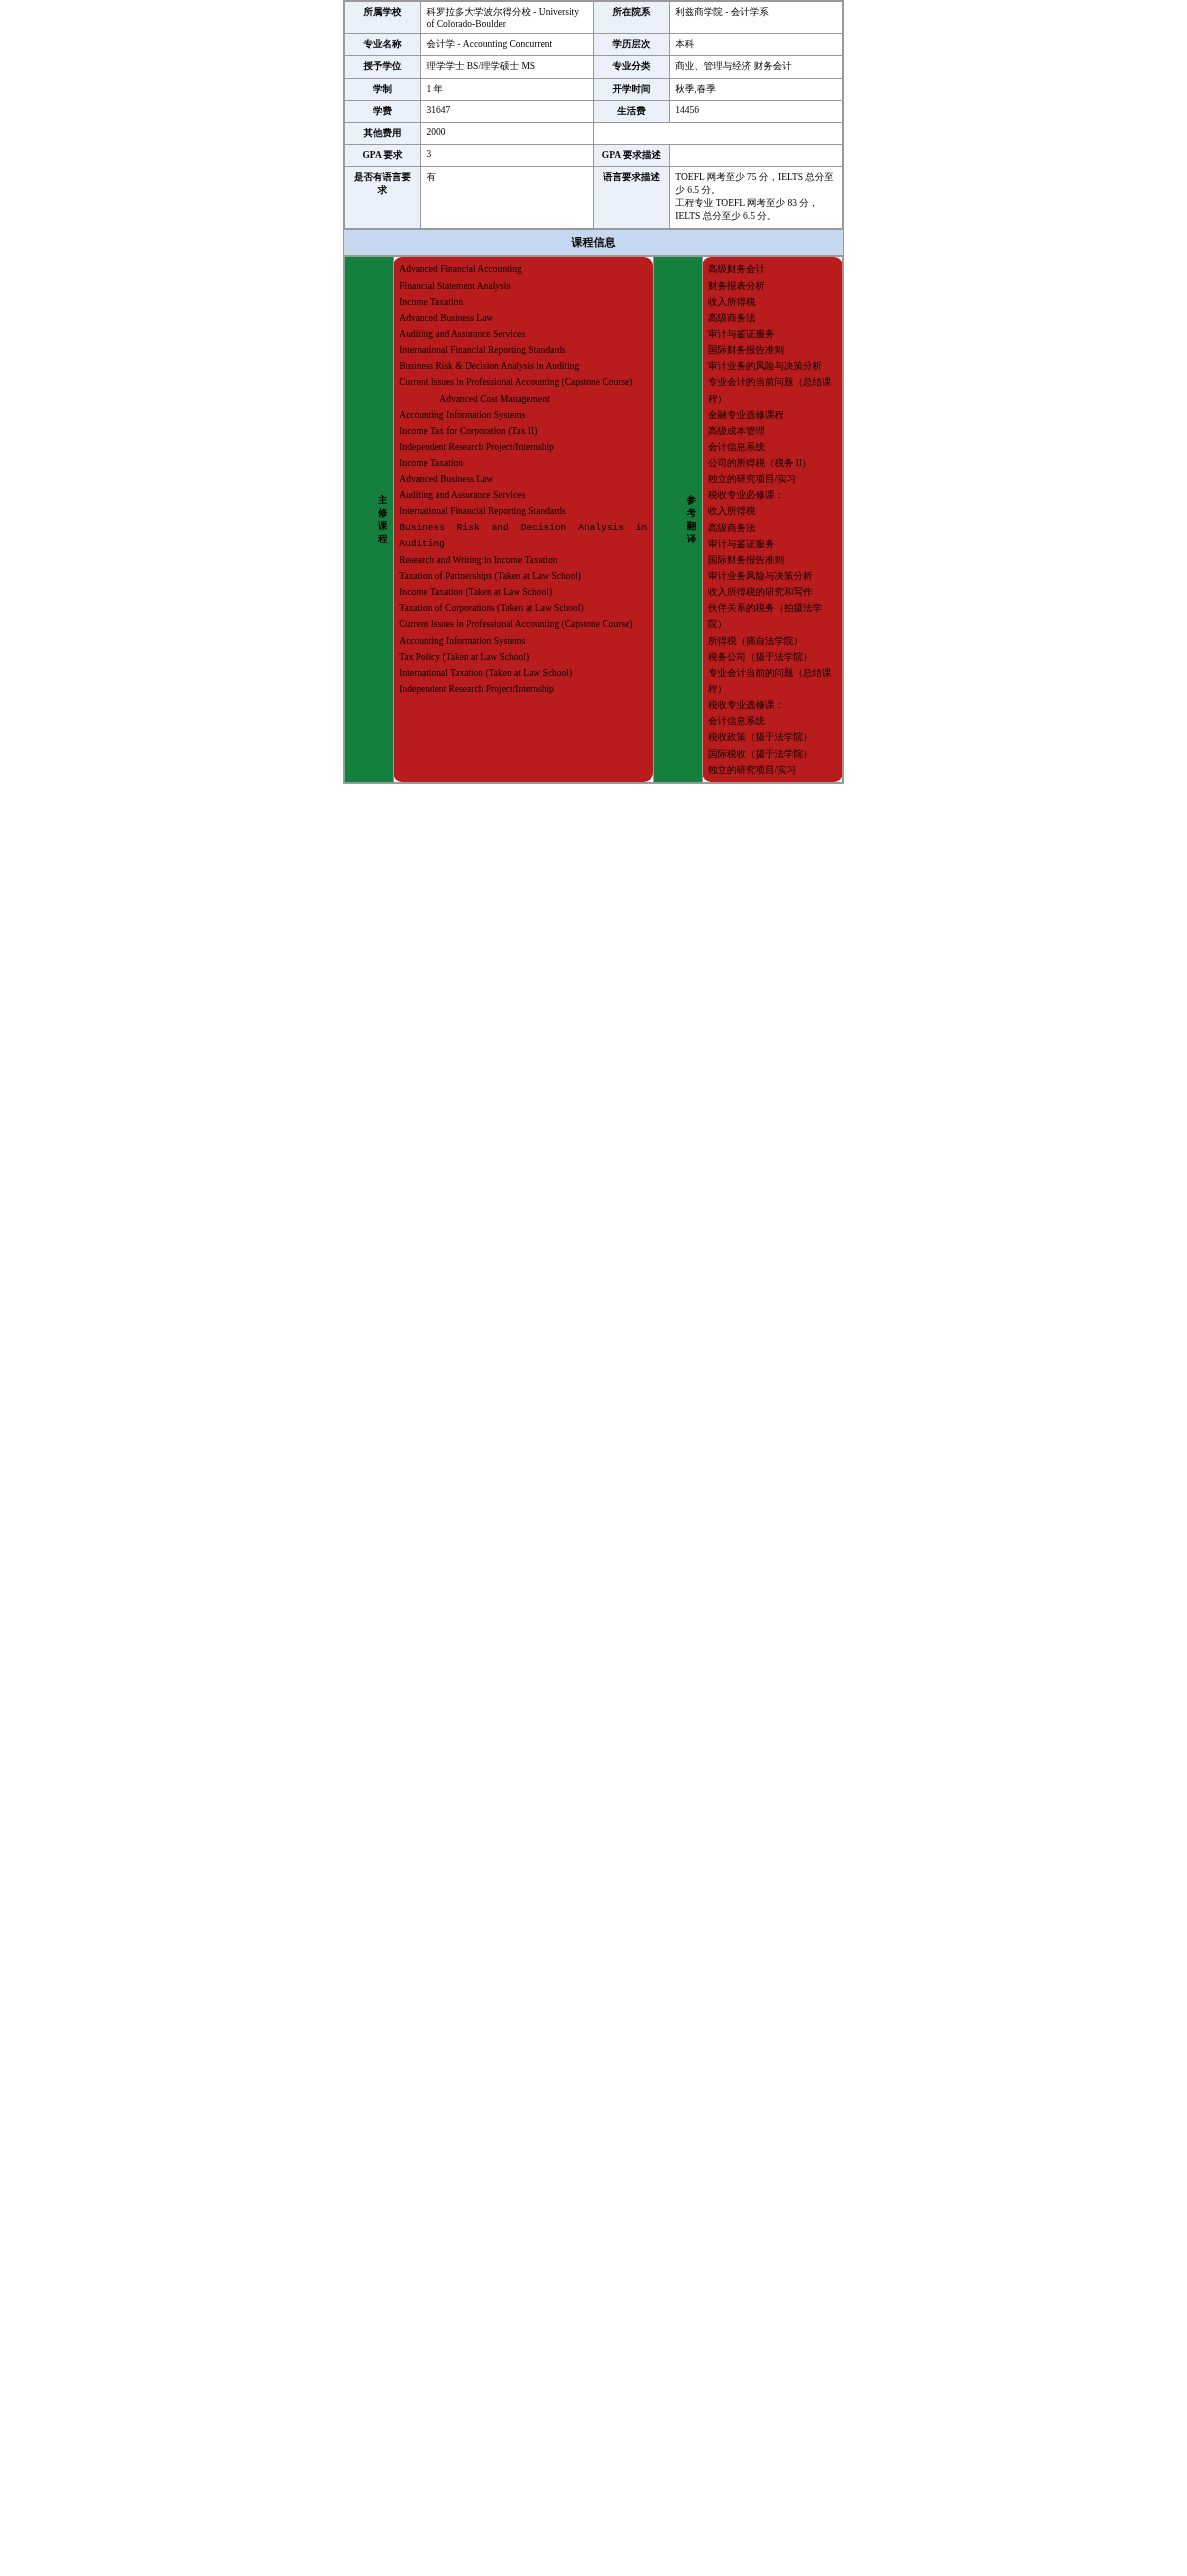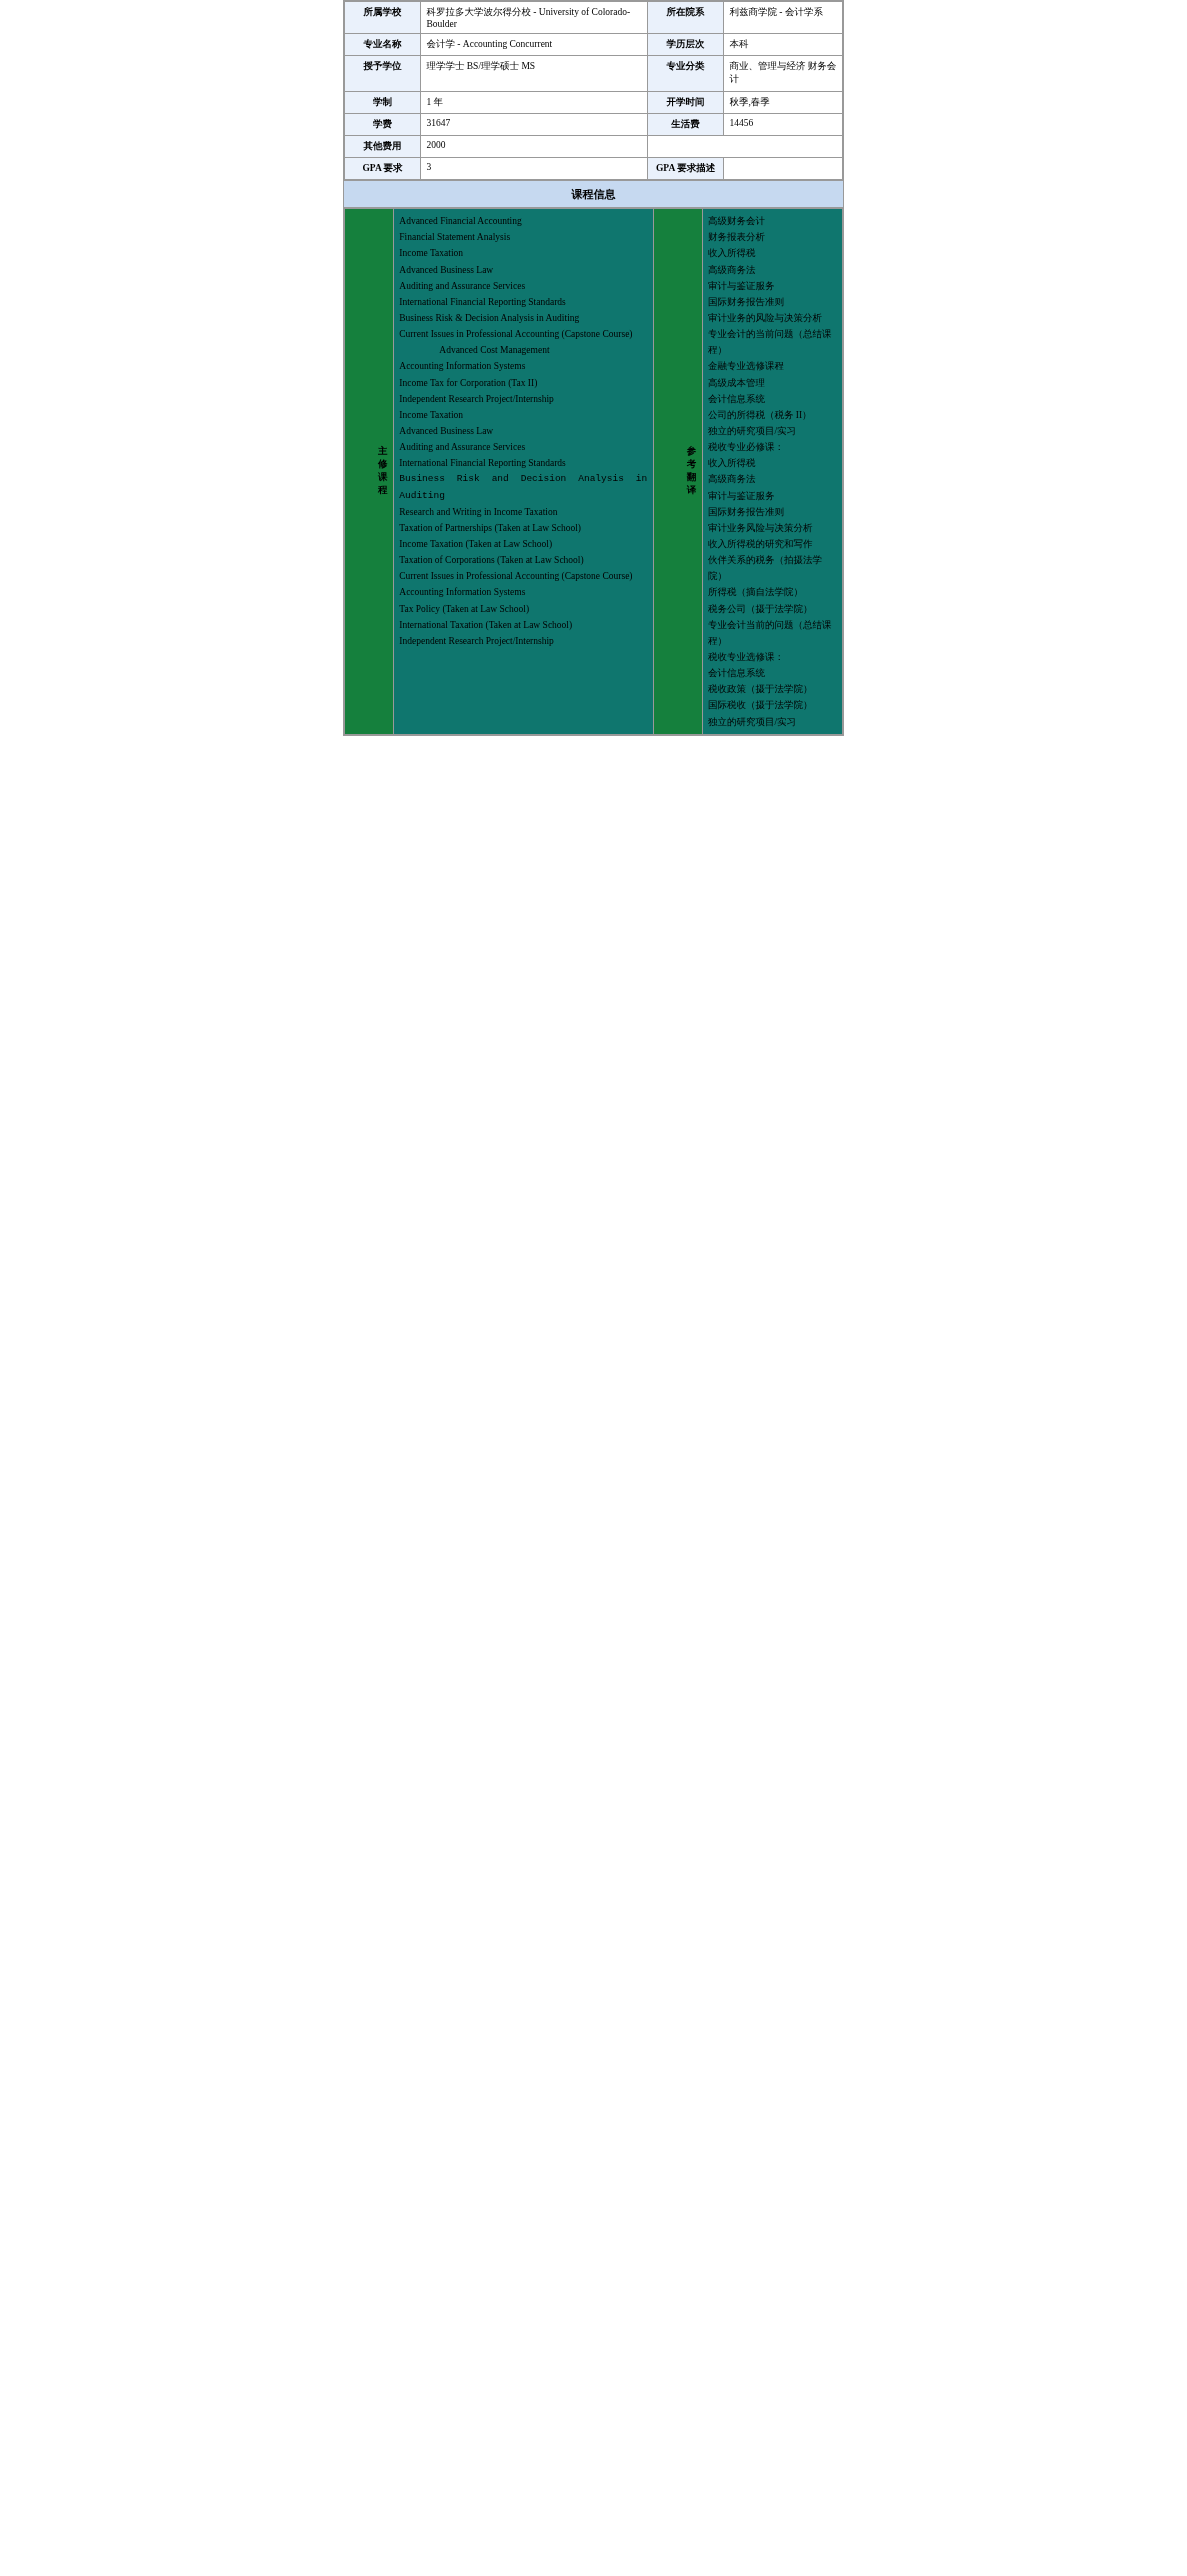--- a/index.html
+++ b/index.html
@@ -43,22 +43,23 @@
     }
     .course-label {
       background-color: #15803d;
       font-weight: bold;
       text-align: center;
       vertical-align: middle;
       width: 28px;
       padding-left: 33px;
     }
     .course-value {
-      background-color: #0f766e;
+      background-color: #b91c1c;
       line-height: 1.7;
+      border-radius: 9px;
     }
   </style>
 </head>
 <body>
 
 <div class="page-wrapper">
 
   <table>
 
     <tbody>
@@ -103,20 +104,27 @@
       <td class="value-cell" colspan="2"></td>
     </tr>
 
     <tr>
       <td class="label-cell">GPA 要求</td>
       <td class="value-cell">3</td>
       <td class="label-cell" style="text-align:center;">GPA 要求描述</td>
       <td class="value-cell"></td>
     </tr>
 
+    <tr>
+      <td class="label-cell" style="white-space:normal; text-align:center;">是否有语言要求</td>
+      <td class="value-cell">有</td>
+      <td class="label-cell" style="text-align:center;">语言要求描述</td>
+      <td class="value-cell" style="white-space: pre-line;">TOEFL 网考至少 75 分，IELTS 总分至少 6.5 分。
+工程专业 TOEFL 网考至少 83 分，IELTS 总分至少 6.5 分。</td>
+    </tr>
   </tbody>
     </table>
 
   <div class="section-header" style="margin-top:0; border-top:0.7px solid #999;">课程信息</div>
   <table>
     <tbody>
         <tr>
       <td class="course-label">主修课程</td>
       <td class="course-value" id="major-course-list">
             <div style="line-height: 1.7; text-align: justify;">Advanced Financial Accounting</div>

